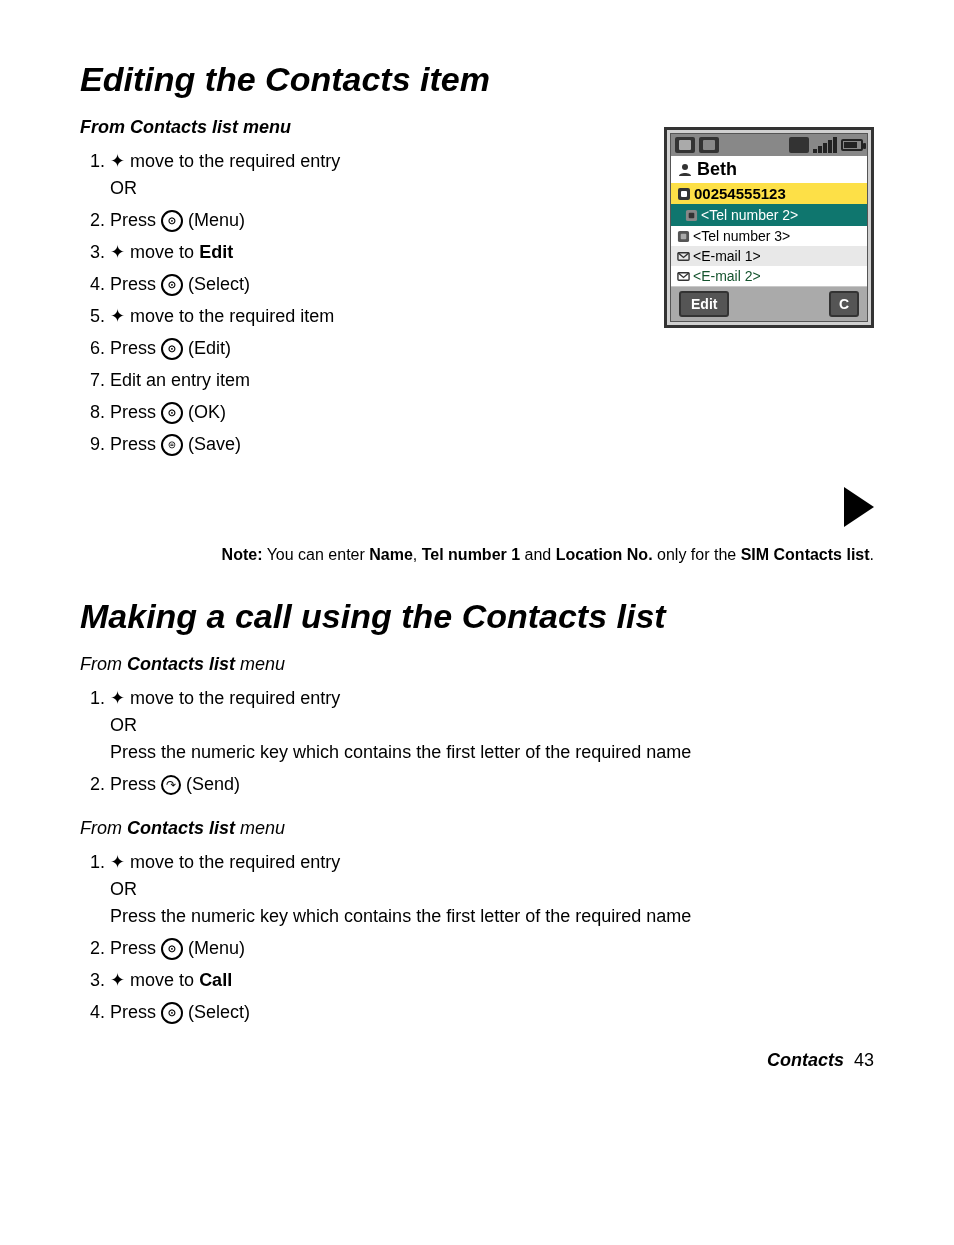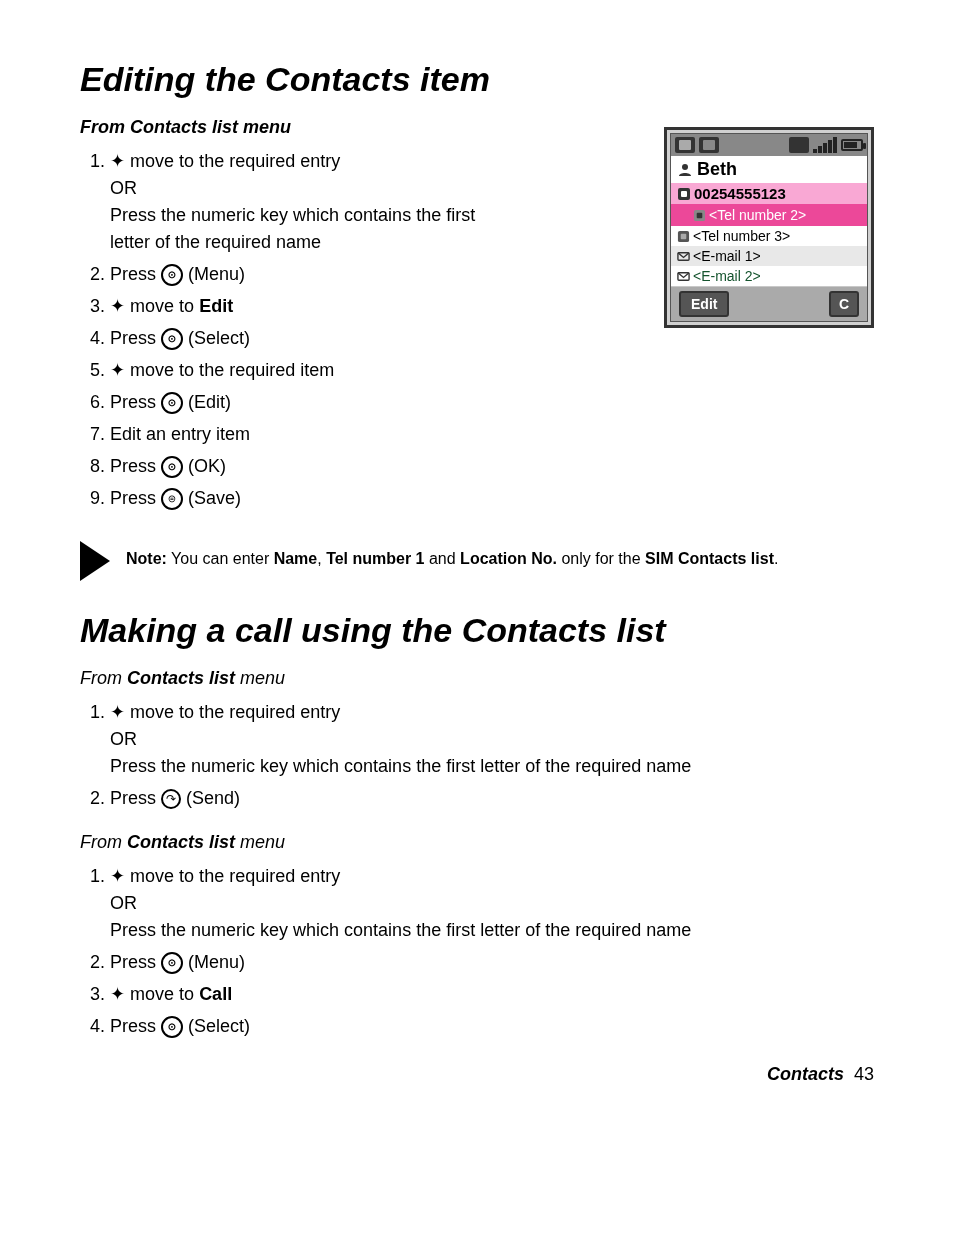--- a/index.html
+++ b/index.html
@@ -139,23 +139,24 @@
       font-size: 14px;
       font-weight: bold;
       padding: 3px 8px;
       border: 2px solid #333;
       border-radius: 3px;
     }
 
     
     .note-box {
       display: flex;
-      align-items: center;
+      align-items: flex-end;
       margin: 20px 0 30px 0;
       gap: 16px;
+      flex-direction: column;
     }
     .note-arrow {
       width: 0;
       height: 0;
       border-top: 20px solid transparent;
       border-bottom: 20px solid transparent;
       border-left: 30px solid #000;
       flex-shrink: 0;
       margin-top: 4px;
     }
@@ -251,21 +252,20 @@
 
     <div class="steps-col">
       <p class="from-menu">
         <em><strong>From <strong>Contacts list</strong> menu</strong></em>
       </p>
 
       <ol>
         <li>
           <span>✦</span> move to the required entry<br>
           <span class="or-indent">OR</span><br>
-          <span>Press the numeric key which contains the first<br>letter of the required name</span>
         </li>
         <li><span>Press <span class="btn-circle">⊙</span> (Menu)</span></li>
         <li><span>✦</span> move to <strong>Edit</strong></li>
         <li>Press <span class="btn-circle">⊙</span> (Select)</li>
         <li><span>✦</span> move to the required item</li>
         <li>Press <span class="btn-circle">⊙</span> (Edit)</li>
         <li>Edit an entry item</li>
         <li>Press <span class="btn-circle">⊙</span> (OK)</li>
         <li>Press <span class="btn-circle-save">⊜</span> (Save)</li>
       </ol>
@@ -301,29 +301,29 @@
         </div>
 
         <div style="background:#fff;padding:3px 6px;display:flex;align-items:center;gap:4px;">
           <svg width="16" height="16" viewBox="0 0 16 16">
               <circle cx="8" cy="5" r="3" fill="#333"></circle>
               <path d="M2 14 c0-4 12-4 12 0" fill="#333"></path>
             </svg>
           <strong>Beth</strong>
         </div>
 
-        <div style="background:#f9a8d4;padding:2px 6px;display:flex;align-items:center;gap:3px;font-weight:bold;font-size:15px;">
+        <div style="background:#fde047;padding:2px 6px;display:flex;align-items:center;gap:3px;font-weight:bold;font-size:15px;">
           <svg width="14" height="14" viewBox="0 0 14 14">
               <rect x="1" y="1" width="12" height="12" rx="2" fill="#333"></rect>
               <rect x="4" y="4" width="6" height="6" rx="1" fill="#fff"></rect>
             </svg>
           <span>00254555123</span>
         </div>
 
-        <div style="background:#ec4899;color:#fff;padding:3px 22px;display:flex;align-items:center;gap:3px;font-size:14px;">
+        <div style="background:#0f766e;color:#fff;padding:3px 14px;display:flex;align-items:center;gap:3px;font-size:14px;">
           <svg width="13" height="13" viewBox="0 0 14 14">
               <rect x="1" y="1" width="12" height="12" rx="2" fill="#888"></rect>
               <rect x="4" y="4" width="6" height="6" rx="1" fill="#333"></rect>
             </svg>
           <span>&lt;Tel number 2&gt;</span>
         </div>
 
         <div style="background:#fff;color:#000;padding:2px 6px;display:flex;align-items:center;gap:3px;font-size:14px;">
           <svg width="13" height="13" viewBox="0 0 14 14">
               <rect x="1" y="1" width="12" height="12" rx="2" fill="#555"></rect>

